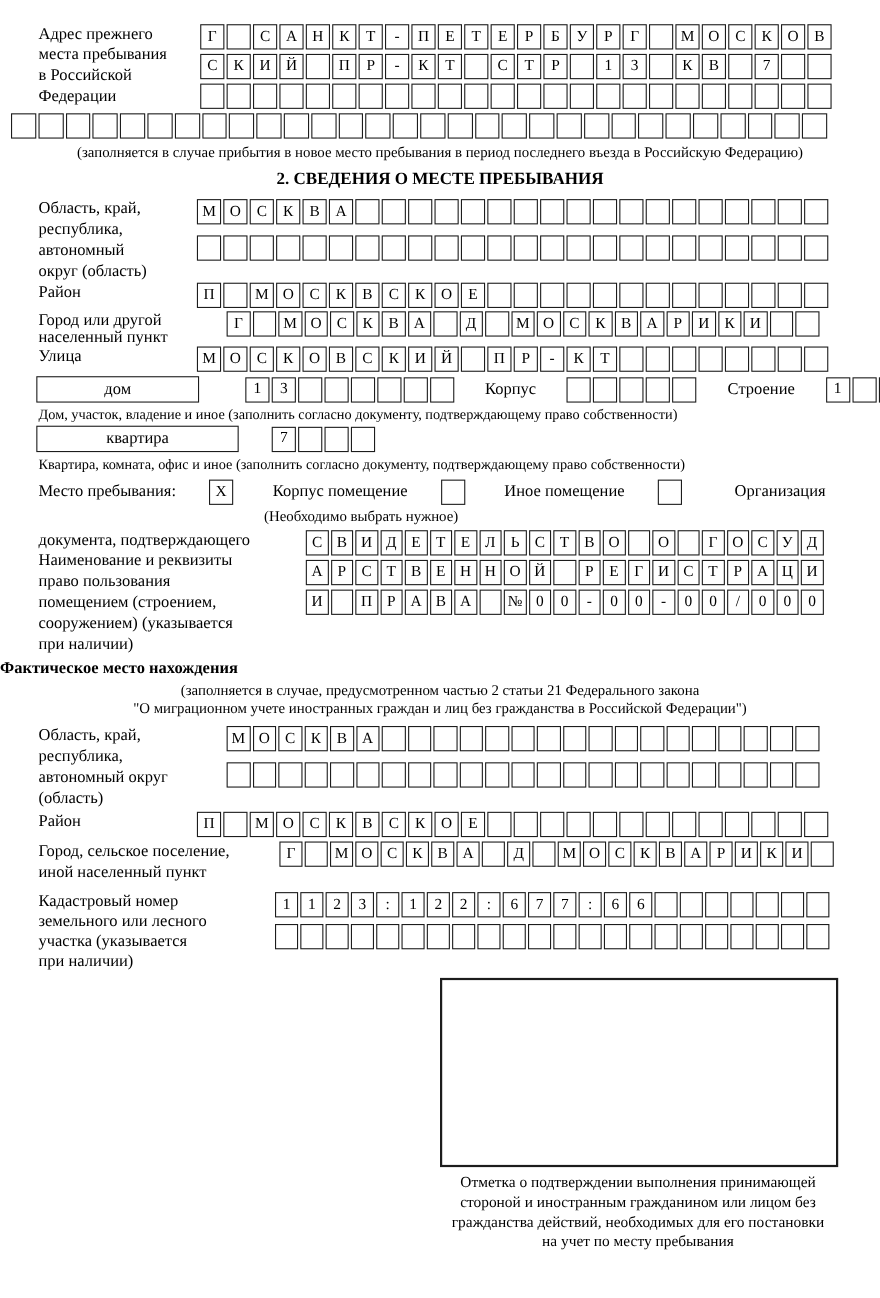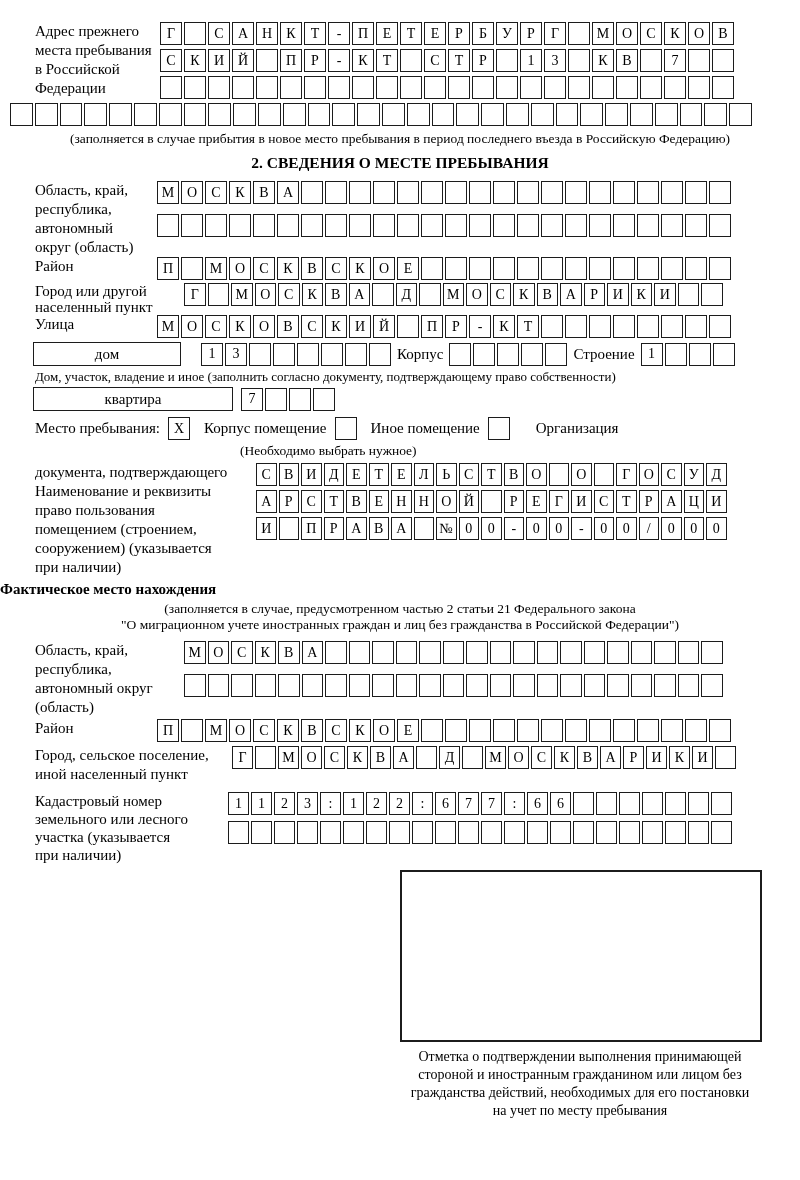--- a/index.html
+++ b/index.html
@@ -7,21 +7,21 @@
     position:relative;
     width:800px;height:1180px;
     background:#fff;color:#000;
     font-family:"Liberation Serif","DejaVu Serif",serif;
     overflow:hidden;
   }
   .header-note{
     padding-top:24px;padding-right:58px;
     text-align:right;font-size:15px;line-height:16px;
   }
-  .flexrow{display:flex;align-items:flex-start;}
+  .flexrow{display:flex;align-items:flex-start;gap:22px;}
   .block{margin-left:35px;}
   .label{font-size:15px;line-height:19px;}
   .label div{white-space:nowrap;}
 
   
   .boxrow{display:flex;gap:2px;}
   .cell{
     box-sizing:content-box;
     width:20px;height:21px;
     border:1.6px solid #1c1c1c;
@@ -50,21 +50,21 @@
 
   .mt2{margin-top:2px;} .mt3{margin-top:3px;} .mt4{margin-top:4px;} .mt8{margin-top:8px;}
 
   .widebox{
     box-sizing:border-box;height:24.2px;border:1.6px solid #1c1c1c;
     display:flex;align-items:center;justify-content:center;
     font-size:15px;flex:0 0 auto;
   }
   .dom-row{margin-left:33px;align-items:center;}
   .dom-box{width:148px;margin-right:20px;}
-  .kv-box{width:200px;margin-right:8px;}
+  .kv-box{width:184px;margin-right:8px;}
   .inline-lbl{font-size:15px;margin:0 6px;white-space:nowrap;}
   .caption{font-size:13px;margin-left:35px;margin-top:3px;line-height:16px;}
 
   .mesto-row{margin-left:35px;margin-top:6px;align-items:center;}
   .mesto-row .cell{margin-left:8px;}
   .mesto-lbl{font-size:15px;white-space:nowrap;}
   .opt1{margin-left:14px;} .opt2{margin-left:14px;} .opt3{margin-left:26px;}
   .mesto-note{font-size:13.5px;margin-left:240px;margin-top:2px;line-height:17px;}
 
   .doc-block{margin-top:4px;}
@@ -402,20 +402,21 @@
 
   <div class="flexrow dom-row mt2">
     <div class="widebox kv-box">квартира</div>
     <div class="boxrow">
         <span class="cell">7</span>
         <span class="cell"></span>
         <span class="cell"></span>
         <span class="cell"></span>
       </div>
   </div>
+  <div class="caption">Квартира, комната, офис и иное (заполнить согласно документу, подтверждающему право собственности)</div>
 
   <div class="flexrow mesto-row">
     <div class="mesto-lbl">Место пребывания:</div>
     <div class="boxrow">
         <span class="cell">X</span>
       </div>
     <div class="mesto-lbl opt1">Корпус помещение</div>
     <div class="boxrow">
         <span class="cell"></span>
       </div>

